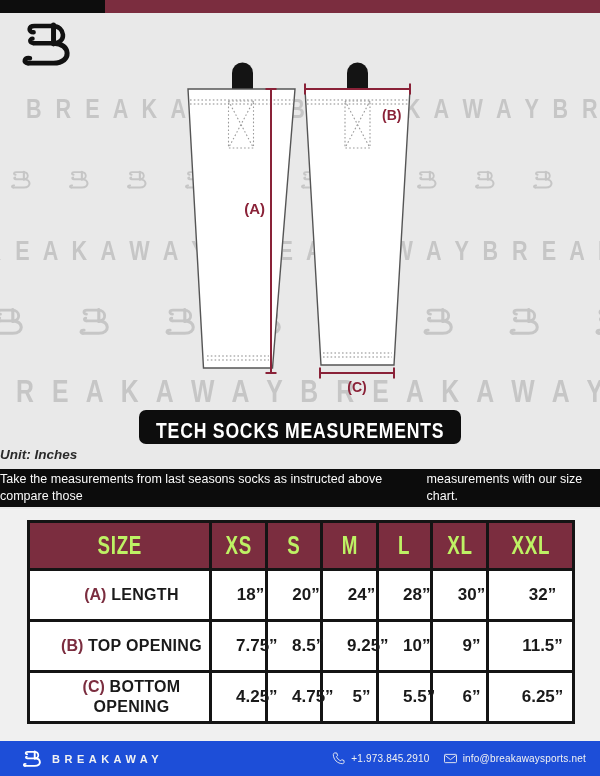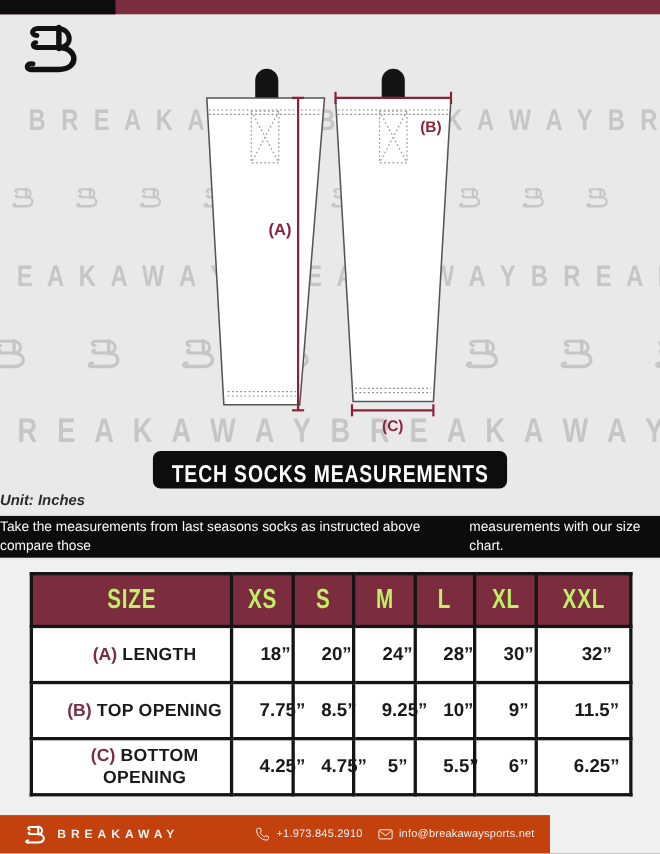--- a/index.html
+++ b/index.html
@@ -64,21 +64,21 @@
   thead tr{height:48px;}
   tbody tr{height:51px;}
   th{background:#7b2d3f;color:#bef264;}
   th .t{font-size:25px;font-weight:700;letter-spacing:1px;}
   td{font-size:17px;font-weight:700;color:#1a1a1a;padding-left:24px;}
   td .pfx{color:#7b2d3f;font-weight:700;font-size:16px;}
   td .lbl{font-weight:700;font-size:16px;letter-spacing:.3px;}
 
   
   .footer{
-    position:absolute;top:741px;left:0;width:500px;height:35px;background:#c2410c;z-index:4;
+    position:absolute;top:741px;left:0;width:600px;height:35px;background:#1d4ed8;z-index:4;
     display:flex;align-items:center;justify-content:space-between;padding:0 14px 0 22px;
     color:#f2f2f2;
   }
   .f-brand{display:flex;align-items:center;gap:8px;}
   .f-logo{width:22px;height:24px;color:#fff;}
   .f-name{font-size:11px;font-weight:700;letter-spacing:4.5px;}
   .f-contacts{display:flex;align-items:center;gap:13px;}
   .f-item{display:flex;align-items:center;gap:5px;font-size:10px;letter-spacing:.2px;}
   .f-item svg{width:15px;height:15px;}
 </style>

